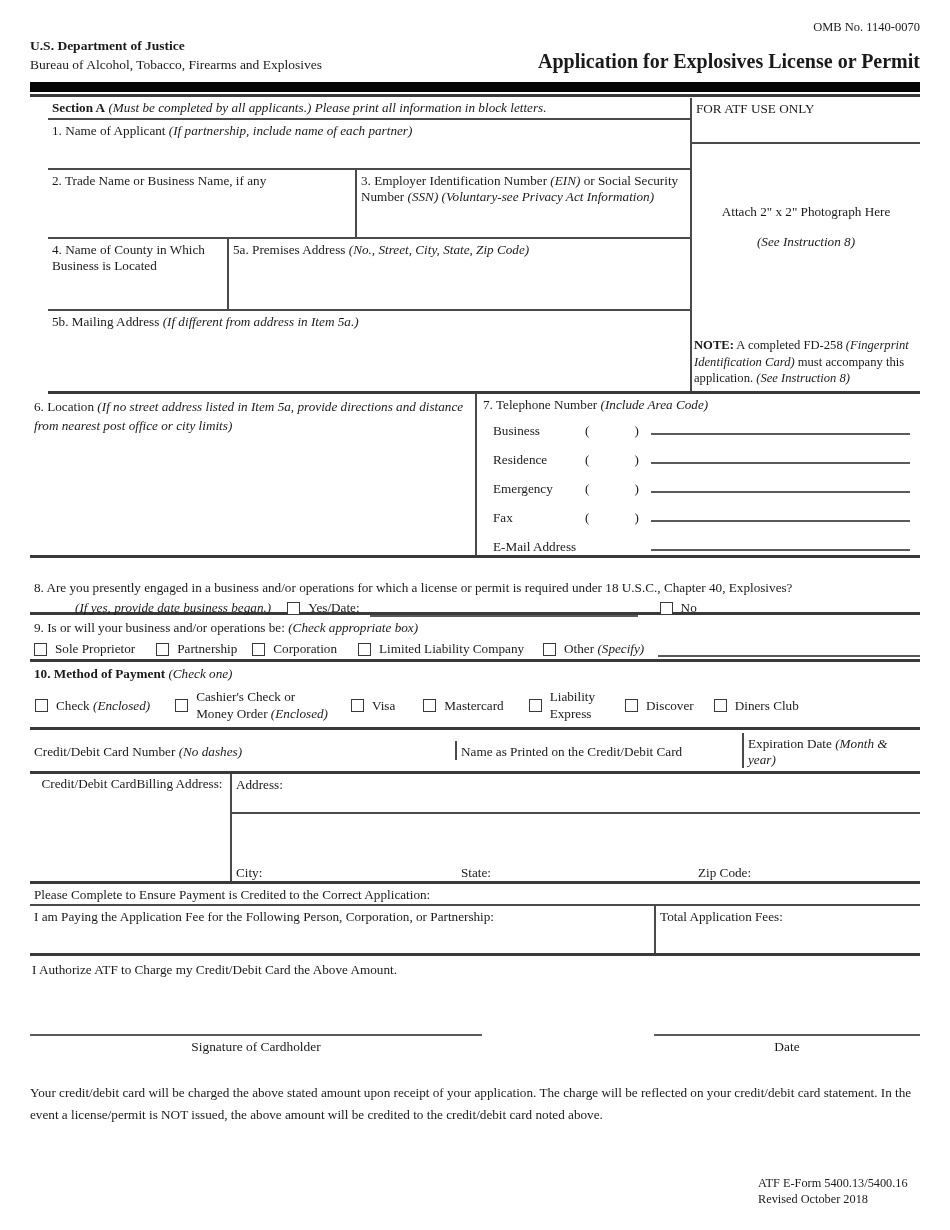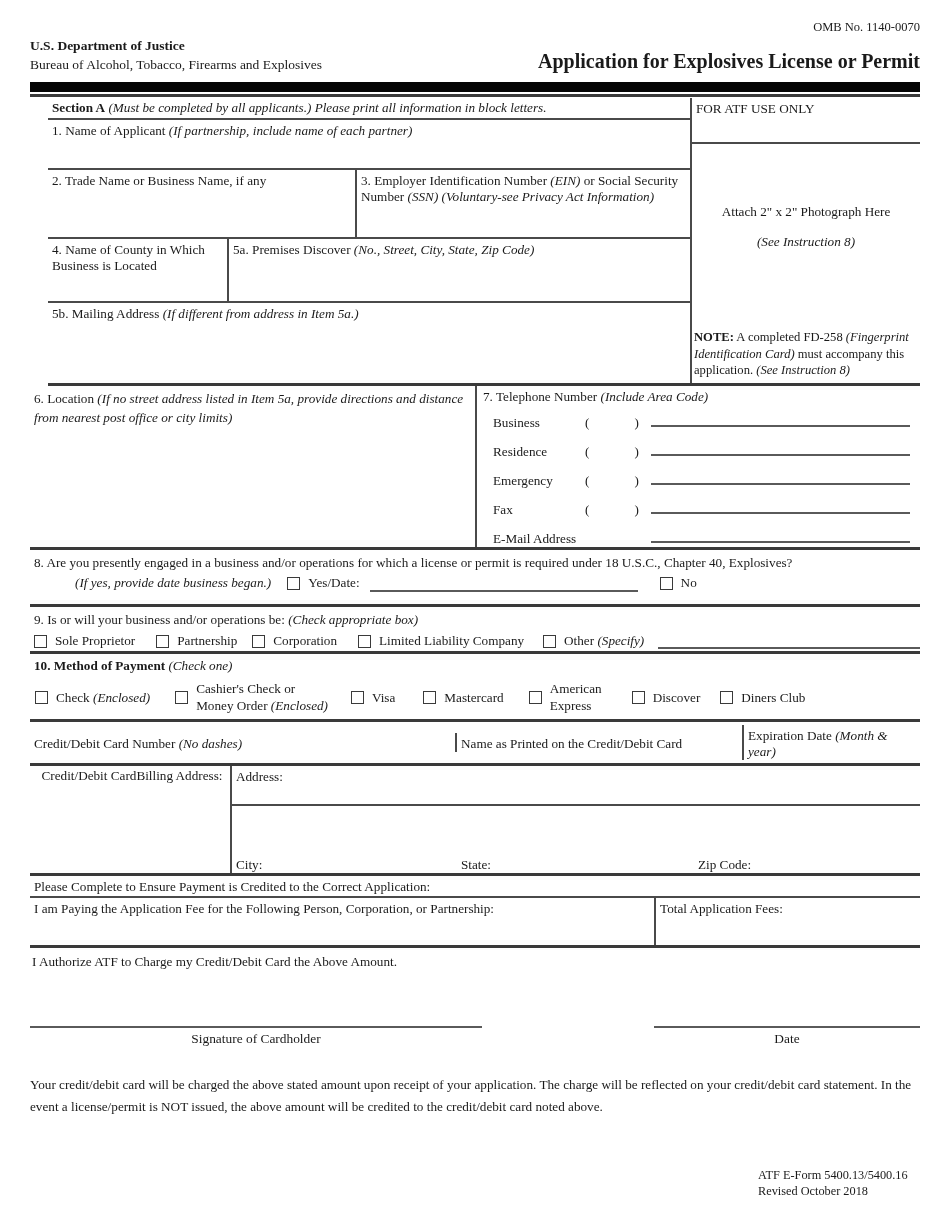--- a/index.html
+++ b/index.html
@@ -33,41 +33,41 @@
 
   
   .topsec { display:flex;margin-left:18px; }
   .leftcol { width:642px; }
   .rightcol { width:248px; border-left:2px solid #4a4a4a; display:flex; flex-direction:column; }
   .seca-row { height:22px; padding:2px 4px 0 4px; }
   .item1 { height:50px; }
   .row23 { height:69px; }
   .c2 { width:307px; }
   .c3 { width:335px; border-left:2px solid #4a4a4a; }
-  .row45 { height:64px; }
+  .row45 { height:72px; }
   .c4 { width:179px; }
   .c5a { width:463px; border-left:2px solid #4a4a4a; }
   .item5b { height:80px; }
   .atf-hdr { height:46px; padding:3px 4px 0 4px; }
   .photo-cell { flex:1; text-align:center; padding-top:60px; }
   .photo-cell .l2 { margin-top:14px; }
   .note-cell { padding:0 2px 4px 2px; font-size:12.6px; line-height:1.32; }
 
   
   .row67 { height:164px; }
   .c6 { width:445px; line-height:1.45; }
   .c7 { flex:1; border-left:2px solid #4a4a4a; padding:3px 10px 0 6px; }
   .phone-row { display:flex; align-items:baseline; margin-top:10px; height:19px; }
   .phone-label { width:96px; padding-left:10px; }
   .parens { width:72px; display:flex; justify-content:space-between; padding:0 12px 0 6px; }
   .uline { border-bottom:2px solid #5a5a5a; }
   .uline.grow { flex:1; }
 
   
-  .item8 { height:57px; padding-top:5px; }
+  .item8 { height:57px; padding-top:22px; }
   .item8 .l1 { padding-left:4px; white-space:nowrap; }
   .item8 .l2 { display:flex; align-items:center; margin-top:4px; padding-left:45px; }
   .item9 { height:47px; padding-top:5px; }
   .item9 .l1 { padding-left:4px; }
   .item9 .l2 { display:flex; align-items:center; margin-top:5px; padding-left:4px; }
   .item10 { height:68px; padding-top:4px; }
   .item10 .l1 { padding-left:4px; }
   .pay-opts { display:flex; align-items:center; margin-top:7px; padding-left:5px; }
   .opt { display:flex; align-items:center; }
   .two-line { line-height:1.25; }
@@ -159,21 +159,21 @@
         </div>
       </div>
 
       <div class="row45 row bb2">
         <div class="c4 cell col">
           <div>4.  Name of County in Which Business is Located</div>
           <div class="fill"></div>
         </div>
         <div class="c5a cell col">
           <div>
-            <span>5a.  Premises Discover</span>
+            <span>5a.  Premises Address</span>
             <i>(No., Street, City, State, Zip Code)</i>
           </div>
           <div class="fill"></div>
         </div>
       </div>
 
       <div class="item5b cell col">
         <div>
           <span>5b.  Mailing Address</span>
           <i>(If different from address in Item 5a.)</i>
@@ -322,21 +322,21 @@
         <span class="cb"></span>
         <span>Visa</span>
       </span>
       <span class="opt" style="margin-right:25px;">
         <span class="cb"></span>
         <span>Mastercard</span>
       </span>
       <span class="opt" style="margin-right:30px;">
         <span class="cb"></span>
         <span class="two-line">
-          <span>American</span><br>
+          <span>Liability</span><br>
           <span>Express</span>
         </span>
       </span>
       <span class="opt" style="margin-right:20px;">
         <span class="cb"></span>
         <span>Discover</span>
       </span>
       <span class="opt">
         <span class="cb"></span>
         <span>Diners Club</span>

